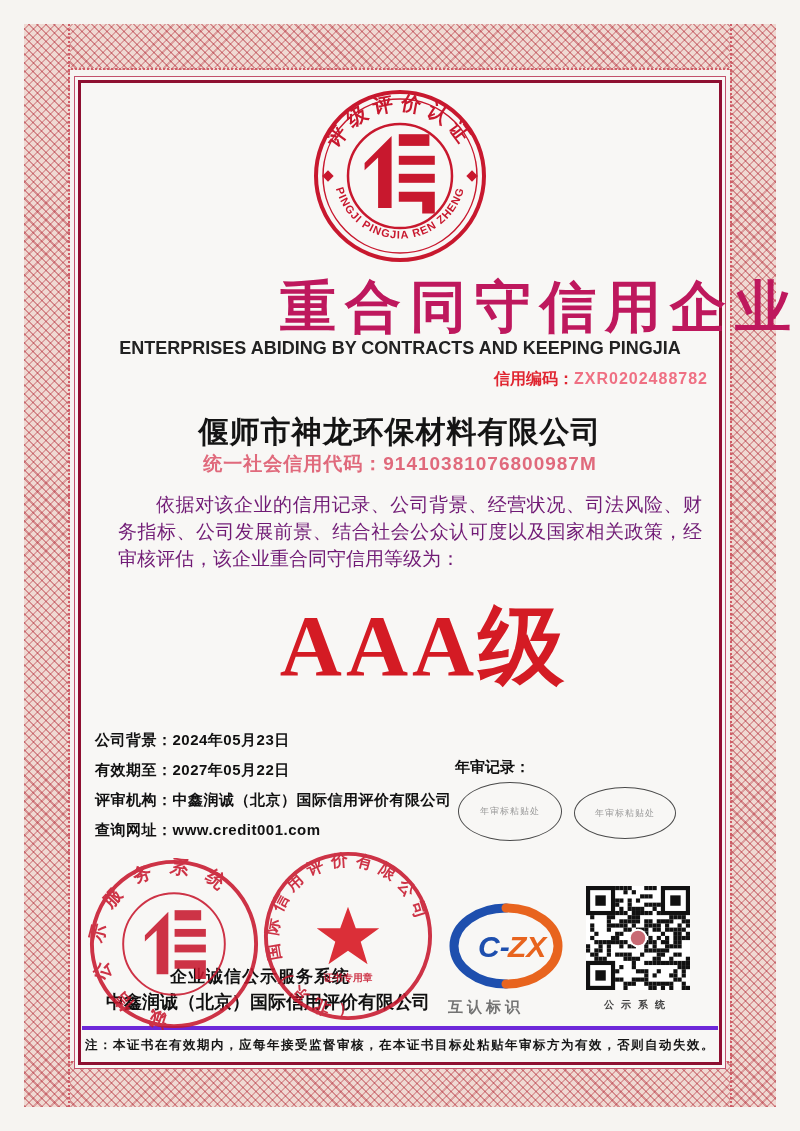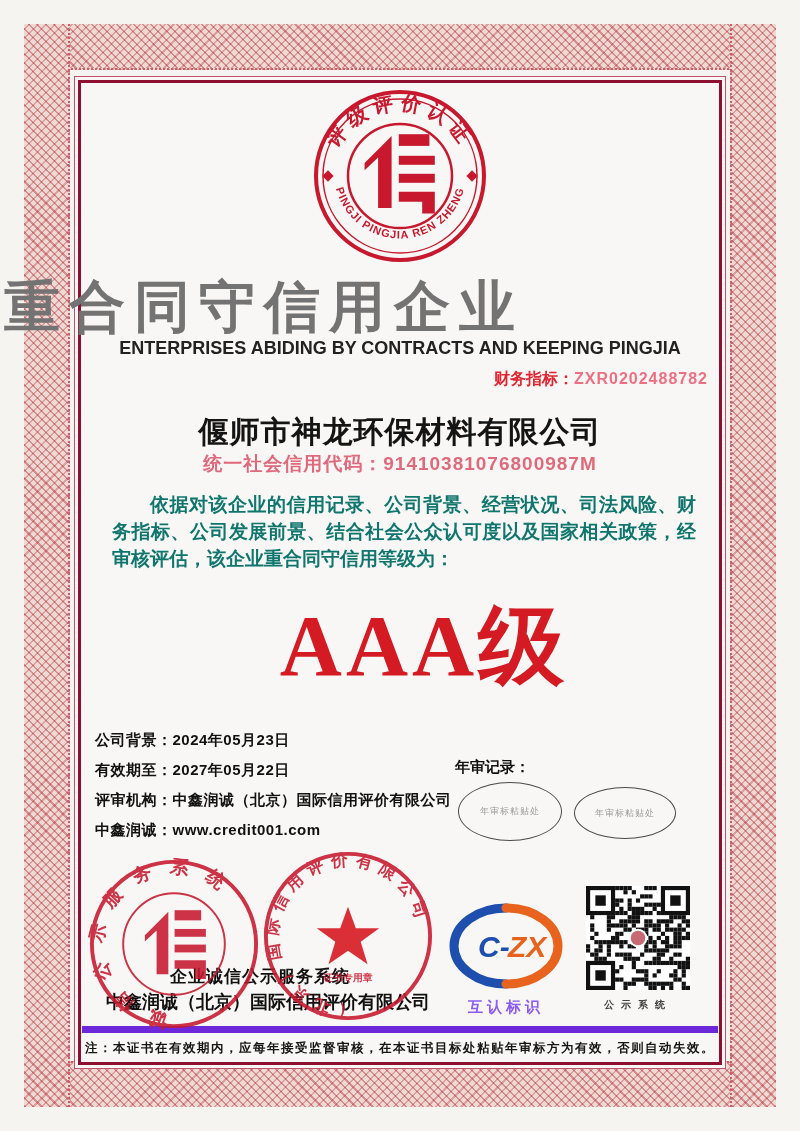--- a/index.html
+++ b/index.html
@@ -13,45 +13,45 @@
   .lat-top{left:24px;top:24px;right:24px;height:44px;border-bottom:2px dotted #cf5b66;}
   .lat-bottom{left:24px;bottom:24px;right:24px;height:44px;border-top:2px dotted #cf5b66;}
   .lat-left{left:24px;top:24px;bottom:24px;width:44px;border-right:2px dotted #cf5b66;}
   .lat-right{right:24px;top:24px;bottom:24px;width:44px;border-left:2px dotted #cf5b66;}
   
   .cert-border{position:absolute;left:74px;top:76px;right:74px;bottom:62px;
       border:1px solid #c2516b;padding:3px;background:#f8f7f5;}
   .cert-border-inner{width:100%;height:100%;border:3px solid #8e1031;box-sizing:border-box;}
   
   .abs{position:absolute;}
-  .title{left:4px;right:0;top:270px;text-align:left;font-size:56px;font-weight:900;
-      color:#737373;letter-spacing:9px;font-family:"Liberation Serif","DejaVu Serif",serif;}
+  .title{left:4px;right:0;top:270px;text-align:right;font-size:56px;font-weight:900;
+      color:#be185d;letter-spacing:9px;font-family:"Liberation Serif","DejaVu Serif",serif;}
   .subtitle{left:0;right:0;top:338px;text-align:center;font-size:18px;font-weight:700;color:#222;}
   .credit-line{left:0;right:92px;top:369px;text-align:right;font-size:16px;font-weight:700;}
   .credit-label{color:#e02530;}
   .credit-value{color:#ef7083;letter-spacing:1px;}
   .company{left:0;right:0;top:412px;text-align:center;font-size:30px;font-weight:900;color:#141414;letter-spacing:1px;}
   .uscc{left:0;right:0;top:451px;text-align:center;font-size:19px;font-weight:700;color:#e06a7c;letter-spacing:1px;}
-  .body-par{left:112px;width:584px;top:492px;font-size:19px;font-weight:700;color:#0f766e;
+  .body-par{left:118px;width:584px;top:492px;font-size:19px;font-weight:400;color:#701a75;
       line-height:1.42;text-align:justify;text-indent:2em;}
   .grade{left:0;right:0;top:588px;text-align:center;font-size:86px;font-weight:900;color:#d41b24;
       font-family:"Liberation Serif","DejaVu Serif",serif;letter-spacing:4px;margin-left:48px;}
   .details{left:95px;top:731px;font-size:15px;font-weight:700;color:#111;}
   .details .row{margin-bottom:11px;letter-spacing:.5px;}
   .annual-label{left:455px;top:758px;font-size:15px;font-weight:700;color:#111;}
   .sticker{position:absolute;border:1.5px solid #4a4a4a;border-radius:50%;
       display:flex;align-items:center;justify-content:center;color:#9a9a9a;font-size:9px;letter-spacing:1px;}
   .sticker1{left:458px;top:782px;width:102px;height:57px;}
   .sticker2{left:574px;top:787px;width:100px;height:50px;}
   .org-line1{left:130px;width:260px;top:965px;text-align:center;font-size:17px;font-weight:900;color:#101010;letter-spacing:1px;z-index:2;}
   .org-line2{left:88px;width:360px;top:990px;text-align:center;font-size:18px;font-weight:900;color:#101010;z-index:2;}
   .seal{z-index:3;opacity:.88;}
-  .czx-label{left:448px;width:116px;top:998px;text-align:center;font-size:15px;font-weight:900;color:#8b5cf6;letter-spacing:4px;}
+  .czx-label{left:448px;width:116px;top:998px;text-align:left;font-size:15px;font-weight:900;color:#737373;letter-spacing:4px;}
   .qr-label{left:584px;width:108px;top:998px;text-align:center;font-size:10px;font-weight:700;color:#404040;letter-spacing:7px;}
-  .footnote{left:82px;width:636px;top:1026px;border-top:7px solid #6d28d9;padding-top:7px;
+  .footnote{left:82px;width:636px;top:1026px;border-top:4px solid #6d28d9;padding-top:7px;
       text-align:center;font-size:12.5px;font-weight:700;color:#151515;letter-spacing:1.5px;}
   .qr-box{left:586px;top:886px;width:104px;height:104px;}
 </style>
 </head>
 <body>
 
 <div class="page">
 
   <div class="lattice lat-top abs"></div>
   <div class="lattice lat-bottom abs"></div>
@@ -85,35 +85,35 @@
     <text font-size="11" font-weight="bold" fill="#c8182e" letter-spacing="1">
       <textPath href="#arcBottom" startOffset="50%" text-anchor="middle">PINGJI PINGJIA REN ZHENG</textPath>
     </text>
     <use href="#xin-logo" transform="translate(40,39) scale(0.9)"></use>
   </svg>
 
   <div class="abs title">重合同守信用企业</div>
   <div class="abs subtitle">ENTERPRISES ABIDING BY CONTRACTS AND KEEPING PINGJIA</div>
 
   <div class="abs credit-line">
-    <span class="credit-label">财务指标：</span><span class="credit-value">ZXR0202488782</span>
+    <span class="credit-label">信用编码：</span><span class="credit-value">ZXR0202488782</span>
   </div>
 
   <div class="abs company">偃师市神龙环保材料有限公司</div>
   <div class="abs uscc">统一社会信用代码：91410381076800987M</div>
 
   <div class="abs body-par">依据对该企业的信用记录、公司背景、经营状况、司法风险、财务指标、公司发展前景、结合社会公众认可度以及国家相关政策，经审核评估，该企业重合同守信用等级为：</div>
 
   <div class="abs grade">AAA级</div>
 
   <div class="abs details">
     <div class="row"><span>公司背景：</span><span>2024年05月23日</span></div>
     <div class="row"><span>有效期至：</span><span>2027年05月22日</span></div>
     <div class="row"><span>评审机构：</span><span>中鑫润诚（北京）国际信用评价有限公司</span></div>
-    <div class="row"><span>中鑫润诚：</span><span>www.credit001.com</span></div>
+    <div class="row"><span>查询网址：</span><span>www.credit001.com</span></div>
   </div>
 
   <div class="abs annual-label">年审记录：</div>
   <div class="sticker sticker1">
     <span>年审标粘贴处</span>
   </div>
   <div class="sticker sticker2">
     <span>年审标粘贴处</span>
   </div>
 

